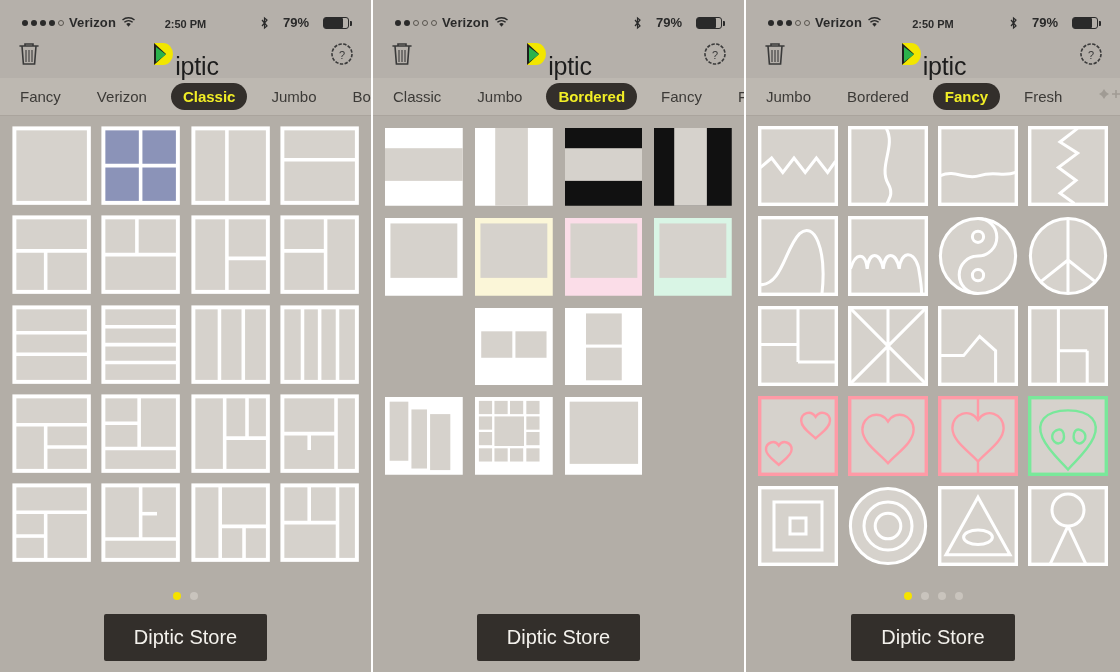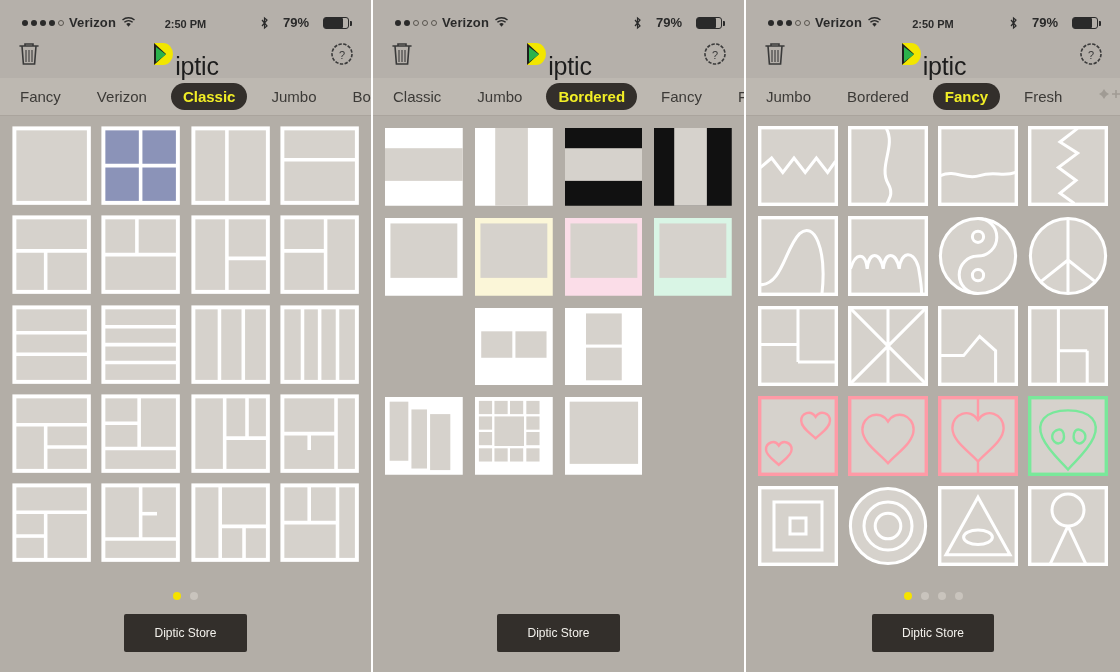--- a/index.html
+++ b/index.html
@@ -98,21 +98,21 @@
     display: flex; flex-direction: column; align-items: center;
     justify-content: flex-start;
     background: #b3aea7;
   }
   .pagedots { display: flex; gap: 9px; height: 16px; align-items: center; margin-top: 8px; }
   .pagedots i { width: 8px; height: 8px; border-radius: 50%; background: #c9c4bd; display:block; }
   .pagedots i.on { background: #f5e300; }
   .storebtn {
     margin-top: 10px;
     background: #332f2b; color: #f3f1ec;
-    font-size: 12px; padding: 12px 30px;
+    font-size: 20px; padding: 12px 30px;
     border-radius: 2px; border: none;
     font-family: "Liberation Sans", sans-serif;
   }
 </style>
 </head>
 <body>
 
 <div class="screens">
 
   <div class="phone p1">

